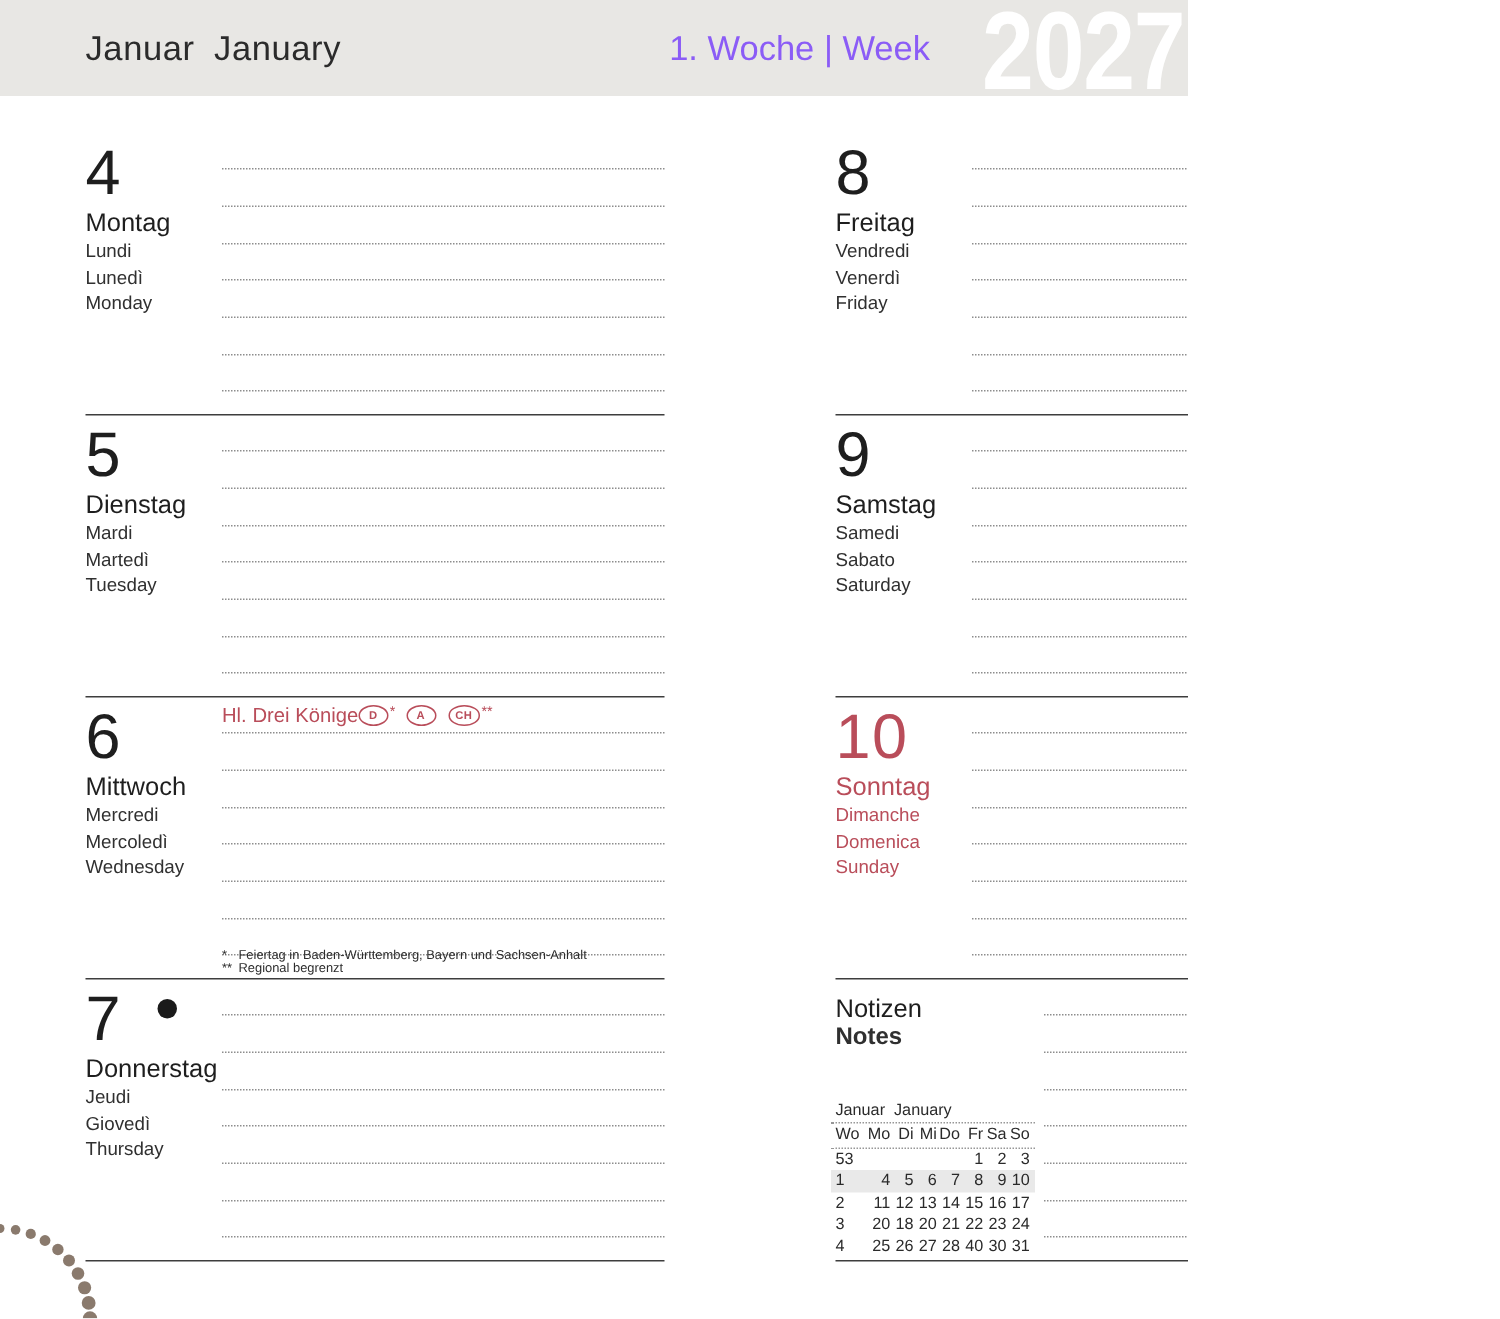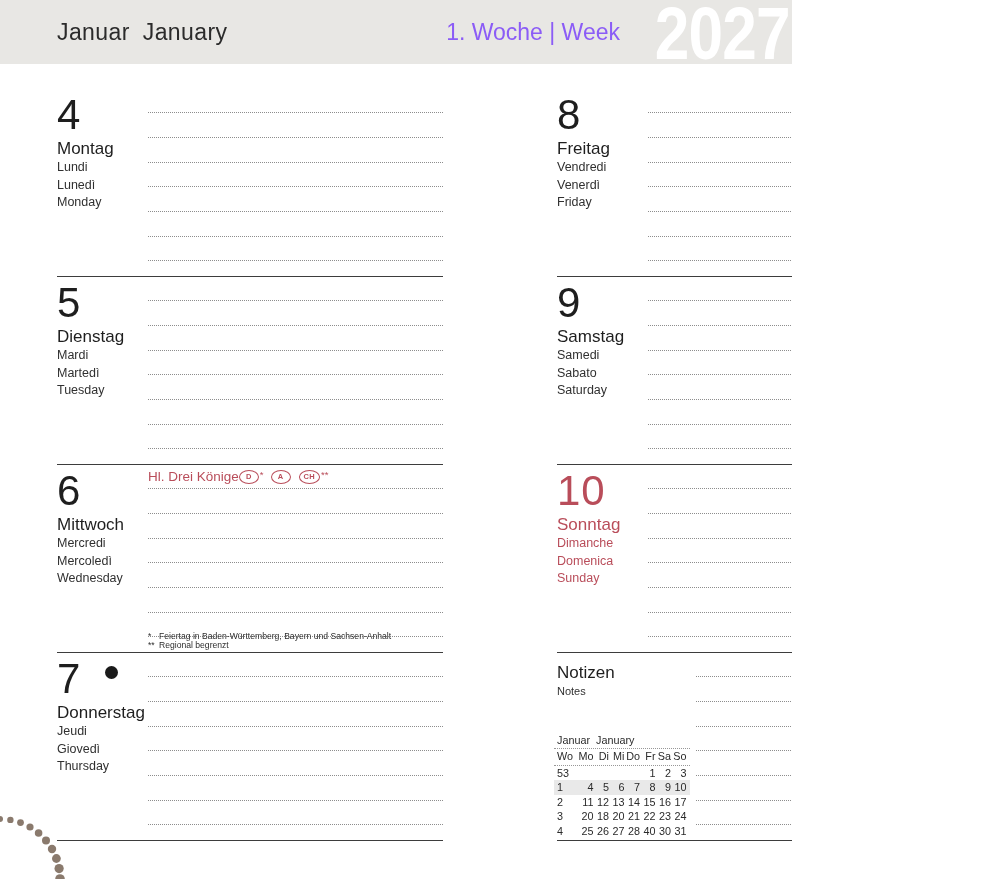--- a/index.html
+++ b/index.html
@@ -43,21 +43,21 @@
          font-size:7.5px;font-weight:700;letter-spacing:.3px;}
   .badge-note{font-size:9.5px;line-height:9px;margin-left:1px;}
 
   
   .fn{position:absolute;left:91px;top:163.5px;font-size:8.6px;line-height:9.8px;color:#2d2d2d;}
   .fn-line{display:flex;}
   .fn-mark{width:11px;}
 
   
   .notes-title{font-size:17px;line-height:20px;margin-top:7px;color:#1e1e1e;}
-  .notes-sub{font-size:11px;line-height:17px;color:#303030;}
+  .notes-sub{font-size:16px;line-height:17px;color:#303030;font-weight:bold;}
 
   
   .minical{position:absolute;left:-3px;top:77px;color:#2a2a2a;font-size:10.8px;}
   .mc-title{padding:0 3px;height:15px;line-height:14px;border-bottom:1.2px dotted #979797;white-space:nowrap;}
   .mc-title .en{margin-left:6px;}
   .mc-row{display:grid;grid-template-columns:21px repeat(7,15.5px);height:14.6px;line-height:14.6px;padding:0 3px;}
   .mc-head{border-bottom:1.2px dotted #979797;height:15.5px;line-height:15px;}
   .mc-cell{text-align:right;}
   .mc-week{text-align:left;}
   .mc-row.hl{background:var(--highlight-row,#e9e9e9);}

